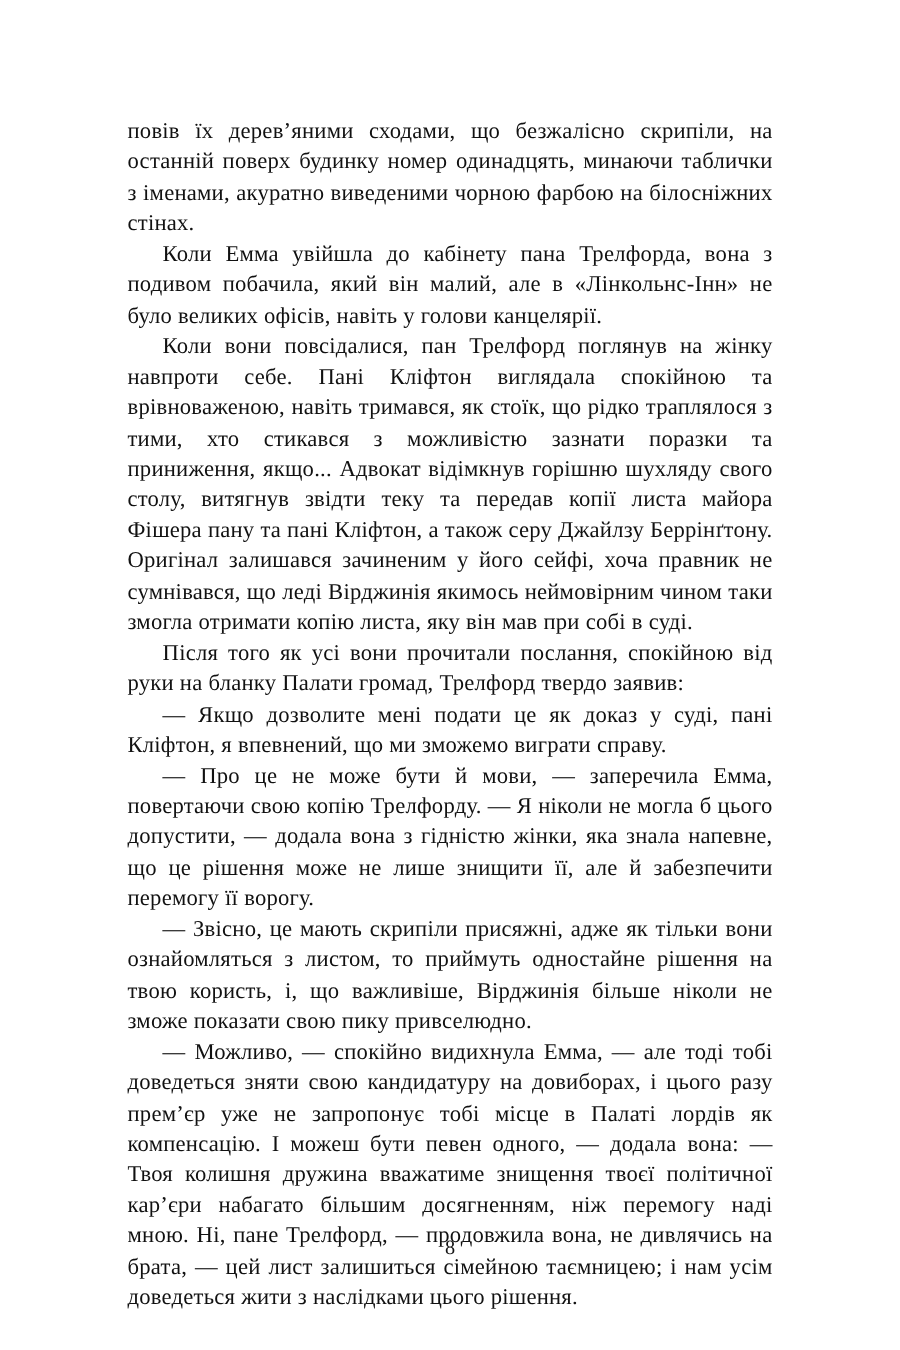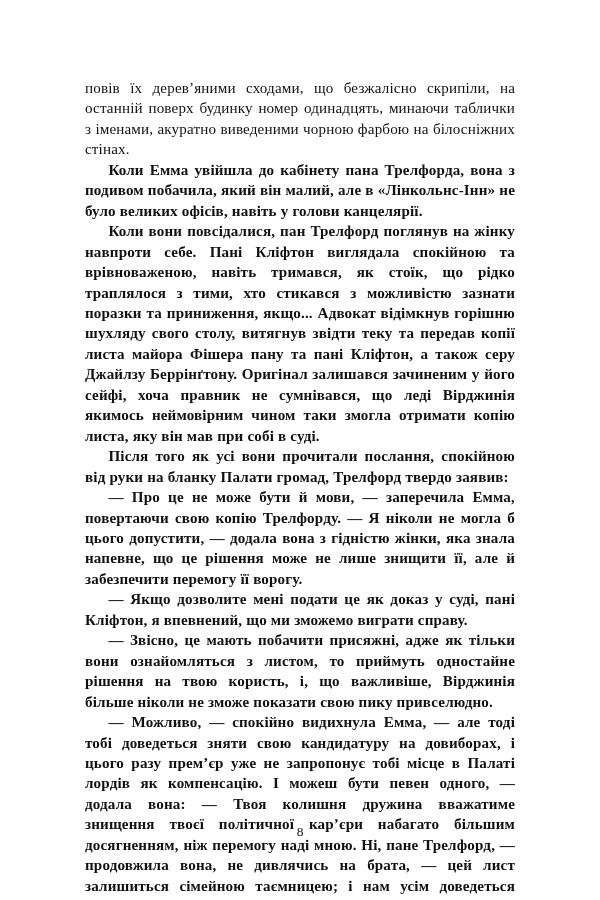--- a/index.html
+++ b/index.html
@@ -40,21 +40,20 @@
     font-size: 15.1px;
     line-height: 20.45px;
     letter-spacing: 0.01em;
     word-spacing: 0.005em;
     hyphens: manual;
     -webkit-hyphens: manual;
   }
 
   .para.indent {
     text-indent: 1.55em;
-    font-weight: bold;
   }
 
   
   .para:last-child {
     margin-bottom: 0;
   }
 
   .folio {
     position: absolute;
     left: 0;
@@ -70,21 +69,21 @@
 </head>
 <body>
 
 <div class="page">
 
   <div class="text-block">
     <p class="para">повів їх дерев’яними сходами, що безжалісно скрипіли, на останній поверх будинку номер одинадцять, минаючи таблички з іменами, акуратно виведеними чорною фарбою на білосніжних стінах.</p>
     <p class="para indent">Коли Емма увійшла до кабінету пана Трелфорда, вона з подивом побачила, який він малий, але в «Лінкольнс-Інн» не було великих офісів, навіть у голови канцелярії.</p>
     <p class="para indent">Коли вони повсідалися, пан Трелфорд поглянув на жінку навпроти себе. Пані Кліфтон виглядала спокійною та врівноваженою, навіть тримався, як стоїк, що рідко траплялося з тими, хто стикався з можливістю зазнати поразки та приниження, якщо... Адвокат відімкнув горішню шухляду свого столу, витягнув звідти теку та передав копії листа майора Фішера пану та пані Кліфтон, а також серу Джайлзу Беррінґтону. Оригінал залишався зачиненим у його сейфі, хоча правник не сумнівався, що леді Вірджинія якимось неймовірним чином таки змогла отримати копію листа, яку він мав при собі в суді.</p>
     <p class="para indent">Після того як усі вони прочитали послання, спокійною від руки на бланку Палати громад, Трелфорд твердо заявив:</p>
+    <p class="para indent">— Якщо дозволите мені подати це як доказ у суді, пані Кліфтон, я впевнений, що ми зможемо виграти справу.</p>
     <p class="para indent">— Про це не може бути й мови, — заперечила Емма, повертаючи свою копію Трелфорду. — Я ніколи не могла б цього допустити, — додала вона з гідністю жінки, яка знала напевне, що це рішення може не лише знищити її, але й забезпечити перемогу її ворогу.</p>
-    <p class="para indent">— Якщо дозволите мені подати це як доказ у суді, пані Кліфтон, я впевнений, що ми зможемо виграти справу.</p>
-    <p class="para indent">— Звісно, це мають побачити присяжні, адже як тільки вони ознайомляться з листом, то приймуть одностайне рішення на твою користь, і, що важливіше, Вірджинія більше ніколи не зможе показати свою пику привселюдно.</p>
+    <p class="para indent">— Звісно, це мають скрипіли присяжні, адже як тільки вони ознайомляться з листом, то приймуть одностайне рішення на твою користь, і, що важливіше, Вірджинія більше ніколи не зможе показати свою пику привселюдно.</p>
     <p class="para indent">— Можливо, — спокійно видихнула Емма, — але тоді тобі доведеться зняти свою кандидатуру на довиборах, і цього разу прем’єр уже не запропонує тобі місце в Палаті лордів як компенсацію. І можеш бути певен одного, — додала вона: — Твоя колишня дружина вважатиме знищення твоєї політичної кар’єри набагато більшим досягненням, ніж перемогу наді мною. Ні, пане Трелфорд, — продовжила вона, не дивлячись на брата, — цей лист залишиться сімейною таємницею; і нам усім доведеться жити з наслідками цього рішення.</p>
   </div>
 
   <div class="folio">8</div>
 
 </div>
 
 </body></html>

